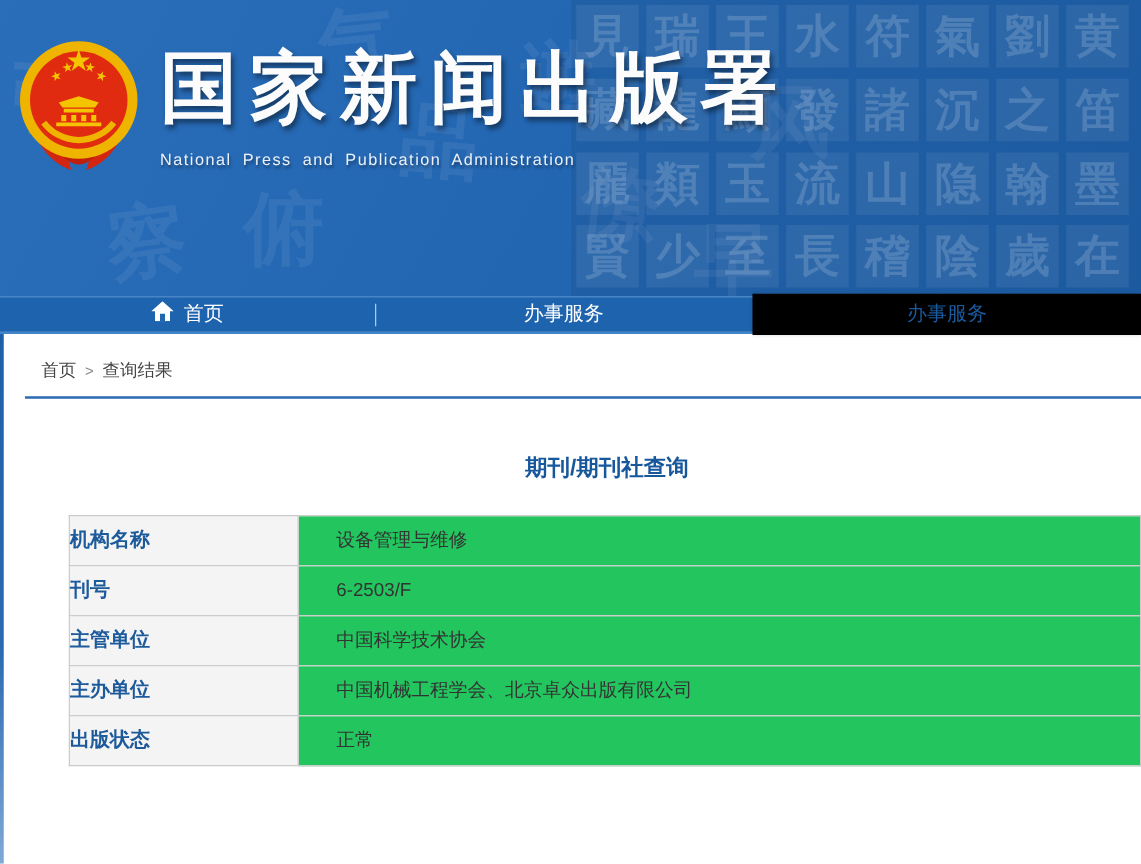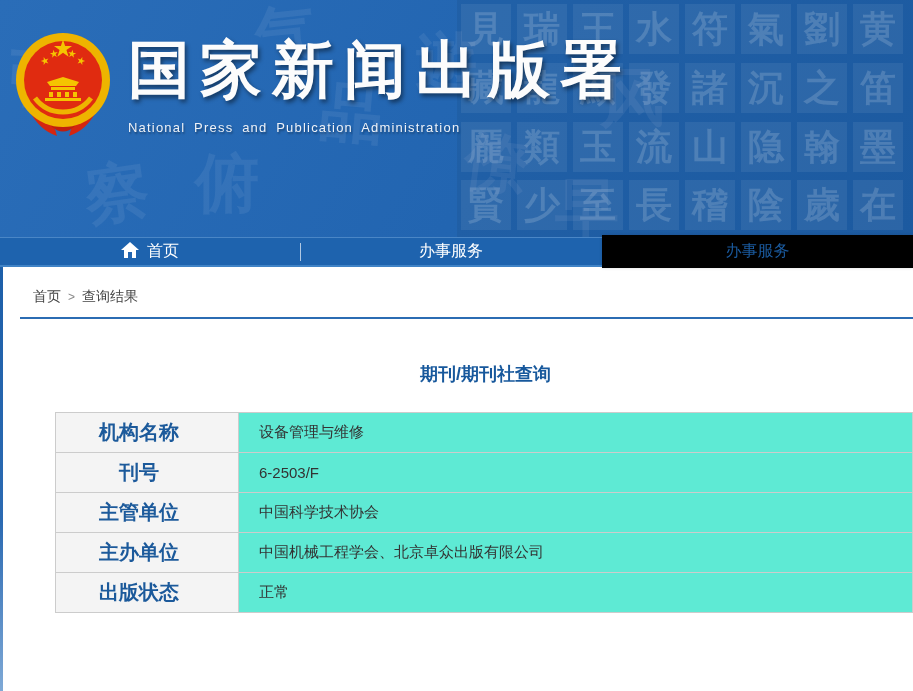--- a/index.html
+++ b/index.html
@@ -60,24 +60,24 @@
   .breadcrumb { padding:21px 0 0 33px; font-size:14px; color:#444444;
     display:flex; align-items:center; gap:7px; }
   .breadcrumb .crumb-link { cursor:pointer; }
   .breadcrumb .crumb-sep { color:#888888; font-size:12px; }
   .rule { margin:11px 0 0 20px; width:893px; height:2px; background:#2b6cb3; }
   .page-title { margin:43px 0 0 58px; font-size:18px; font-weight:bold;
     color:#17589c;text-align:center; }
   .info-table { margin:26px 0 0 55px; border-collapse:collapse;
     width:858px; table-layout:fixed; }
   .info-table th { width:183px; background:#f4f4f4; border:1px solid #cccccc;
-    height:40px; text-align:center; padding-right:16px; color:#1c5a9b;
-    font-size:20px; font-weight:bold; }
+    height:40px; text-align:left; padding-right:16px; color:#1c5a9b;
+    font-size:16px; font-weight:bold; }
   .info-table td { border:1px solid #cccccc; height:40px; text-align:left;
-    padding-left:20px; color:#333333; font-size:15px; background:#5eead4; }
+    padding-left:30px; color:#333333; font-size:15px; background:#22c55e; }
 </style>
 </head>
 <body>
 
 <div class="header">
   <div class="wm-left">
       <span>气</span>
       <span>品</span>
       <span>俯</span>
       <span>察</span>

